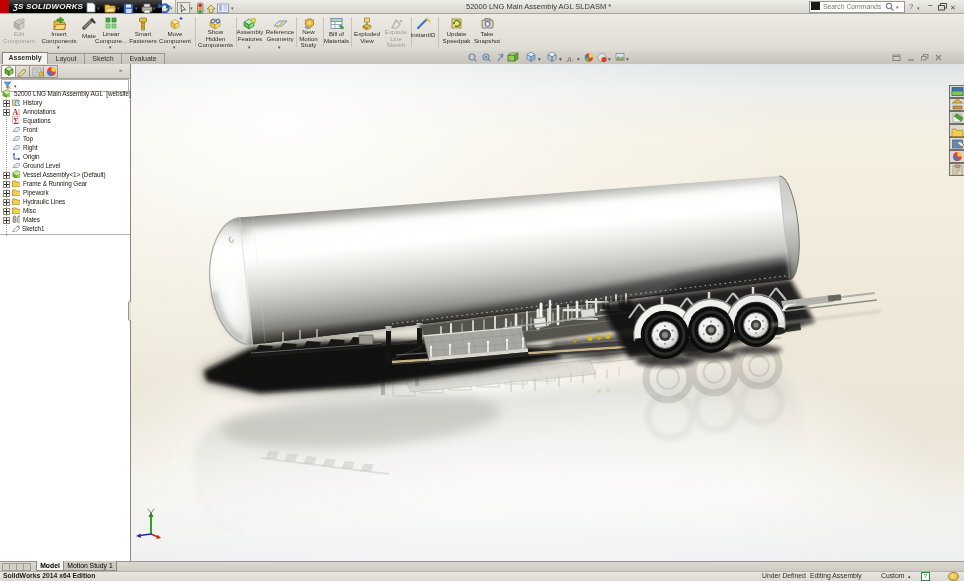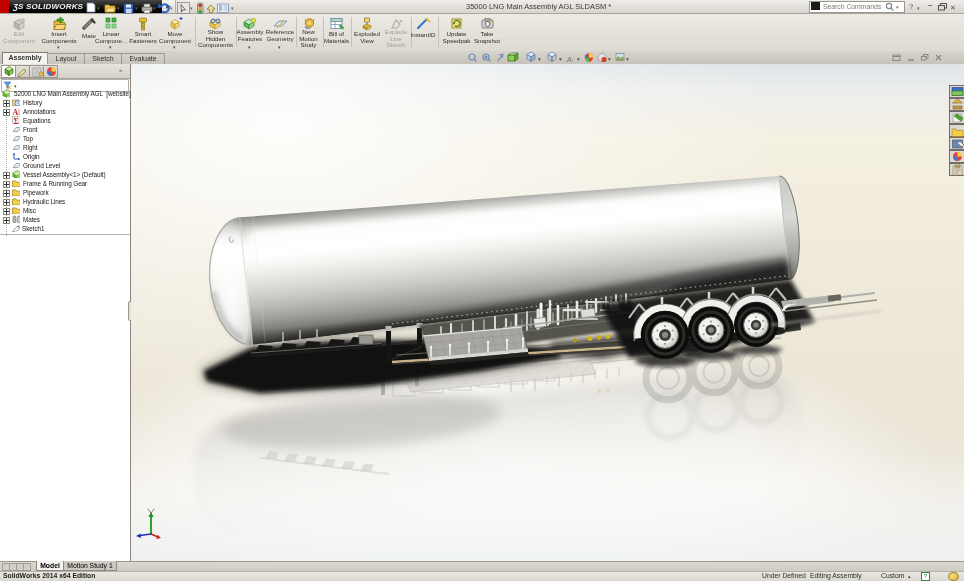--- a/index.html
+++ b/index.html
@@ -80,21 +80,21 @@
   <circle cx="200.2" cy="10.6" r="1.7" fill="#28a828"></circle>
 
   <path d="M207 8 l4-4 4 4 h-2.2 v3.5 h-3.6 V8 z" fill="#e8d8a0" stroke="#947c28" stroke-width="0.8"></path>
 
   <rect x="217.5" y="3" width="11" height="8.5" fill="#eef3f8" stroke="#7a90b8" stroke-width="0.8"></rect>
   <path d="M219 5 h3 M219 7 h3 M219 9 h3" stroke="#3e76b8" stroke-width="0.9"></path>
   <path d="M223.5 5 h4 M223.5 7 h4 M223.5 9 h4" stroke="#9ab4d0" stroke-width="0.9"></path>
   <text x="231" y="9" font-size="5" fill="#6a675f">▾</text>
 </svg>
 </div>
-<div class="abs" id="wtitle">35000 LNG Main Assembly AGL SLDASM *</div>
+<div class="abs" id="wtitle">52000 LNG Main Assembly AGL SLDASM *</div>
 <div class="abs" id="searchbox"></div>
 <div class="abs" style="left:811px;top:2px;width:9px;height:8px;background:#1a1a1a;"></div>
 <div class="abs" style="left:823px;top:2.5px;font-size:6.8px;color:#7c7870;">Search Commands</div>
 <svg class="abs" style="left:884px;top:2px;" width="18" height="10">
   <circle cx="5" cy="4" r="2.6" fill="none" stroke="#7a8698" stroke-width="1.1"></circle>
   <path d="M7 6 l2.4 2.6" stroke="#7a8698" stroke-width="1.2"></path>
   <text x="12" y="7" font-size="5" fill="#6a675f">▾</text>
 </svg>
 <div class="abs titico" style="left:909px;font-size:7.5px;">?</div>
 <div class="abs" style="left:917px;top:5px;font-size:5px;color:#6a675f;">▾</div>

